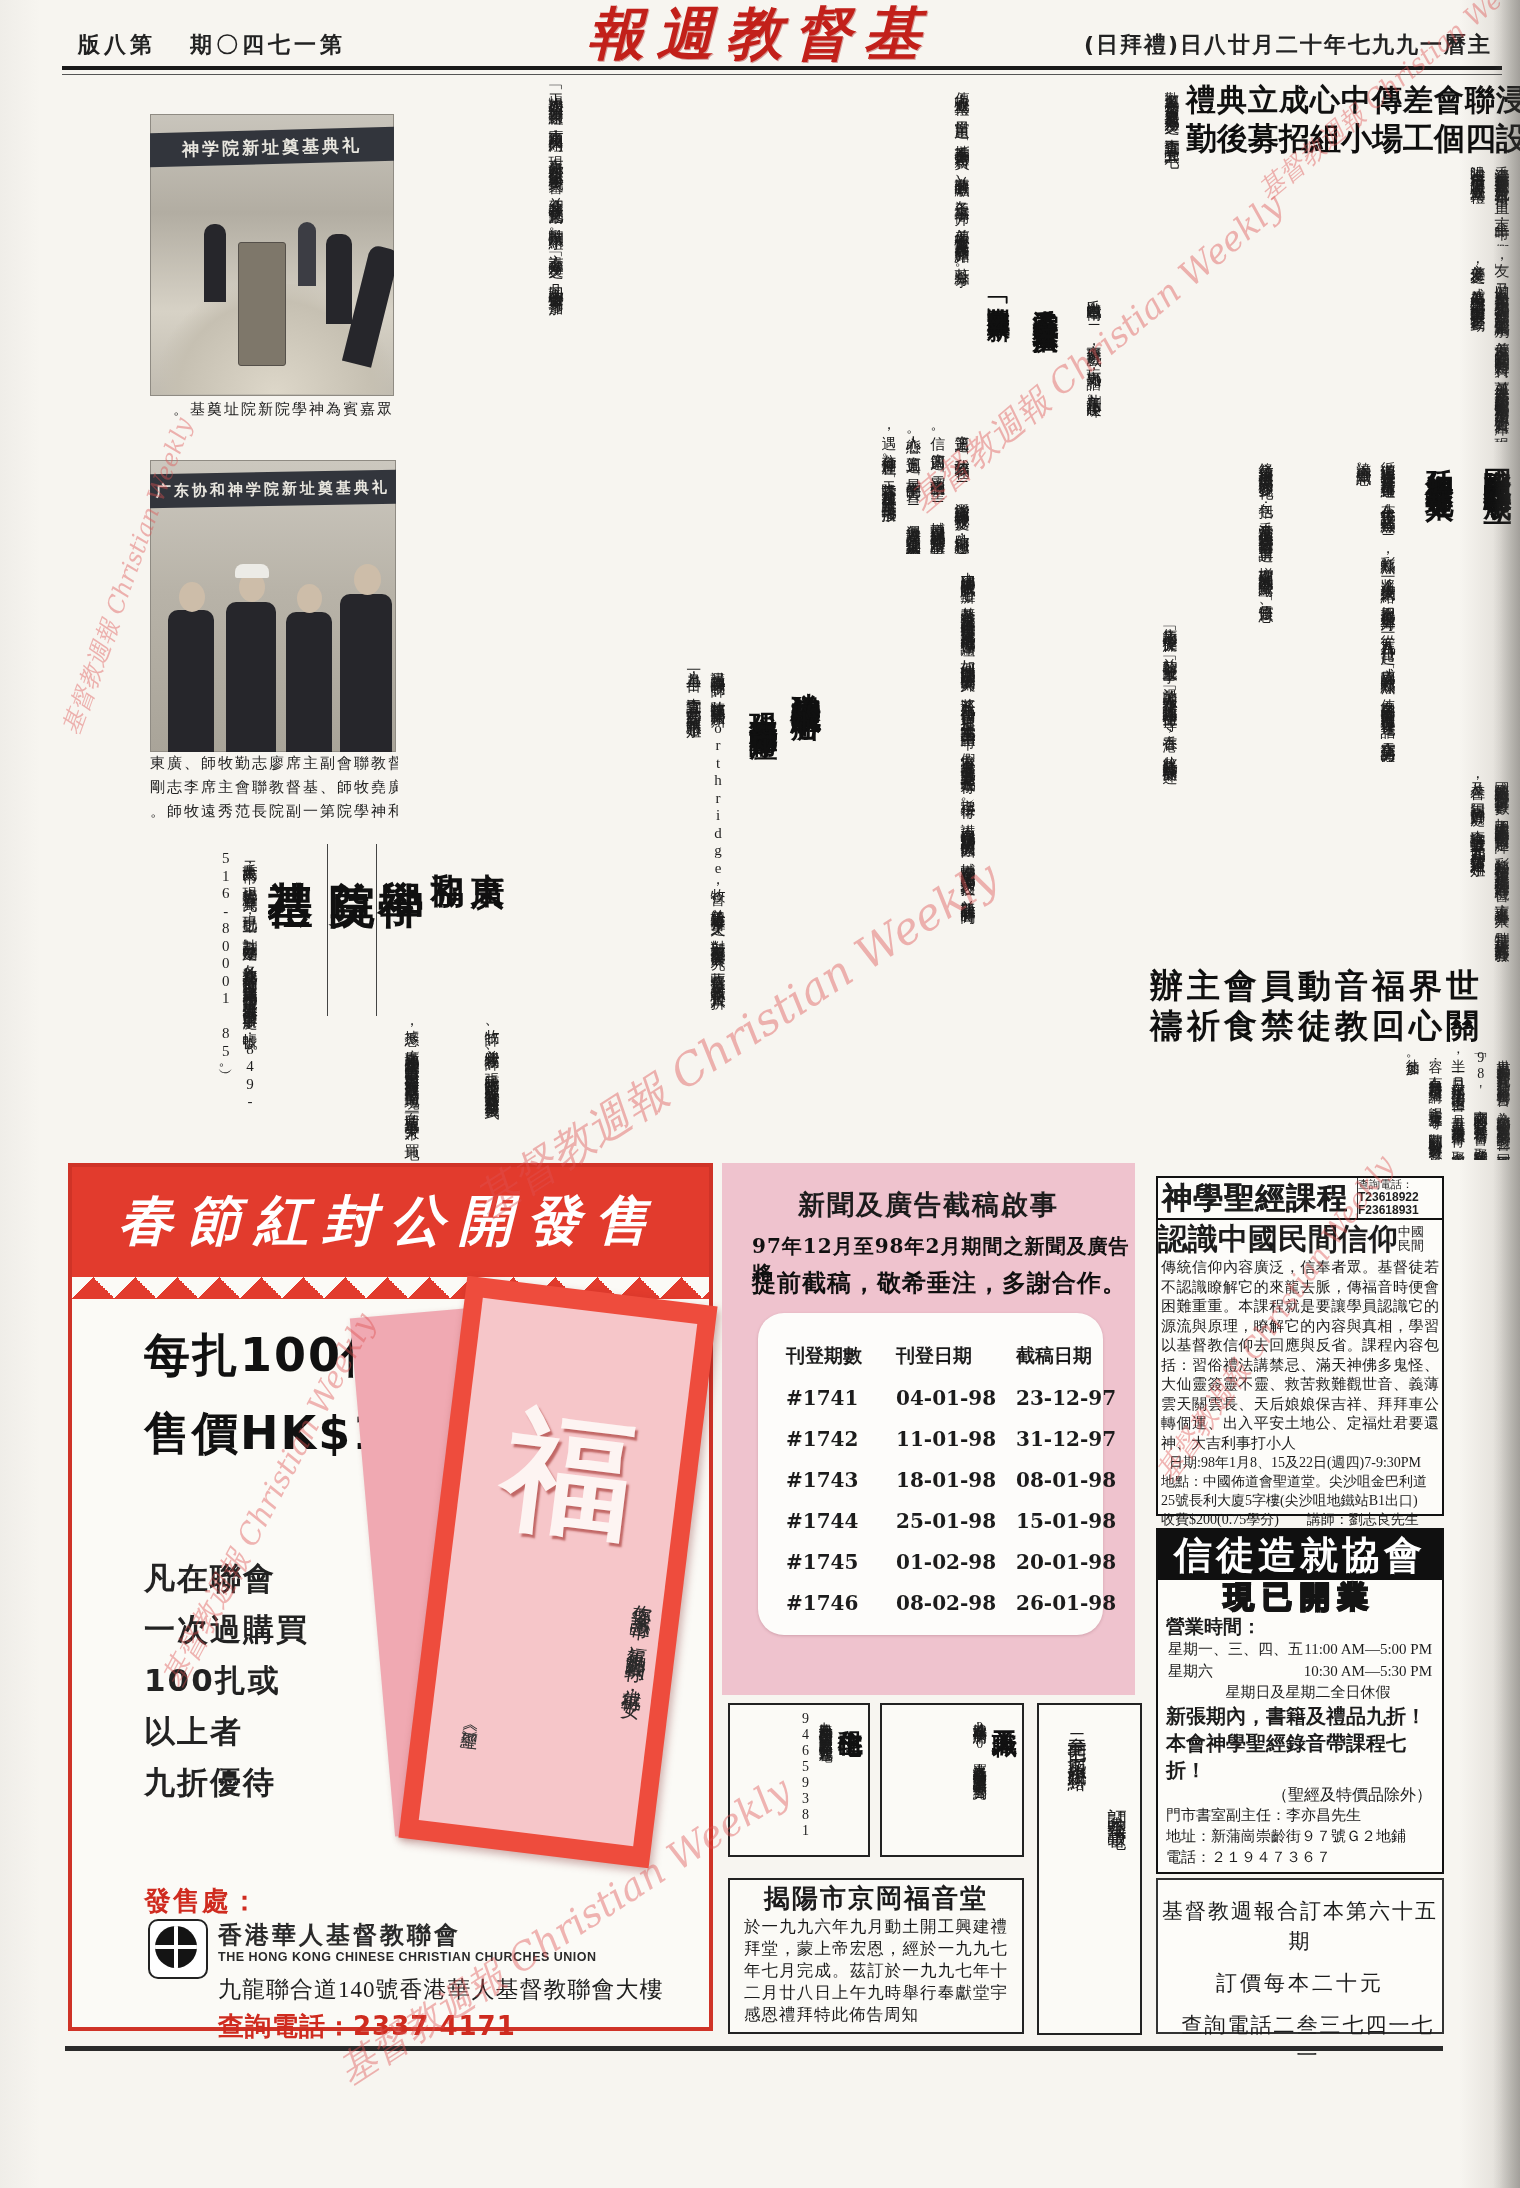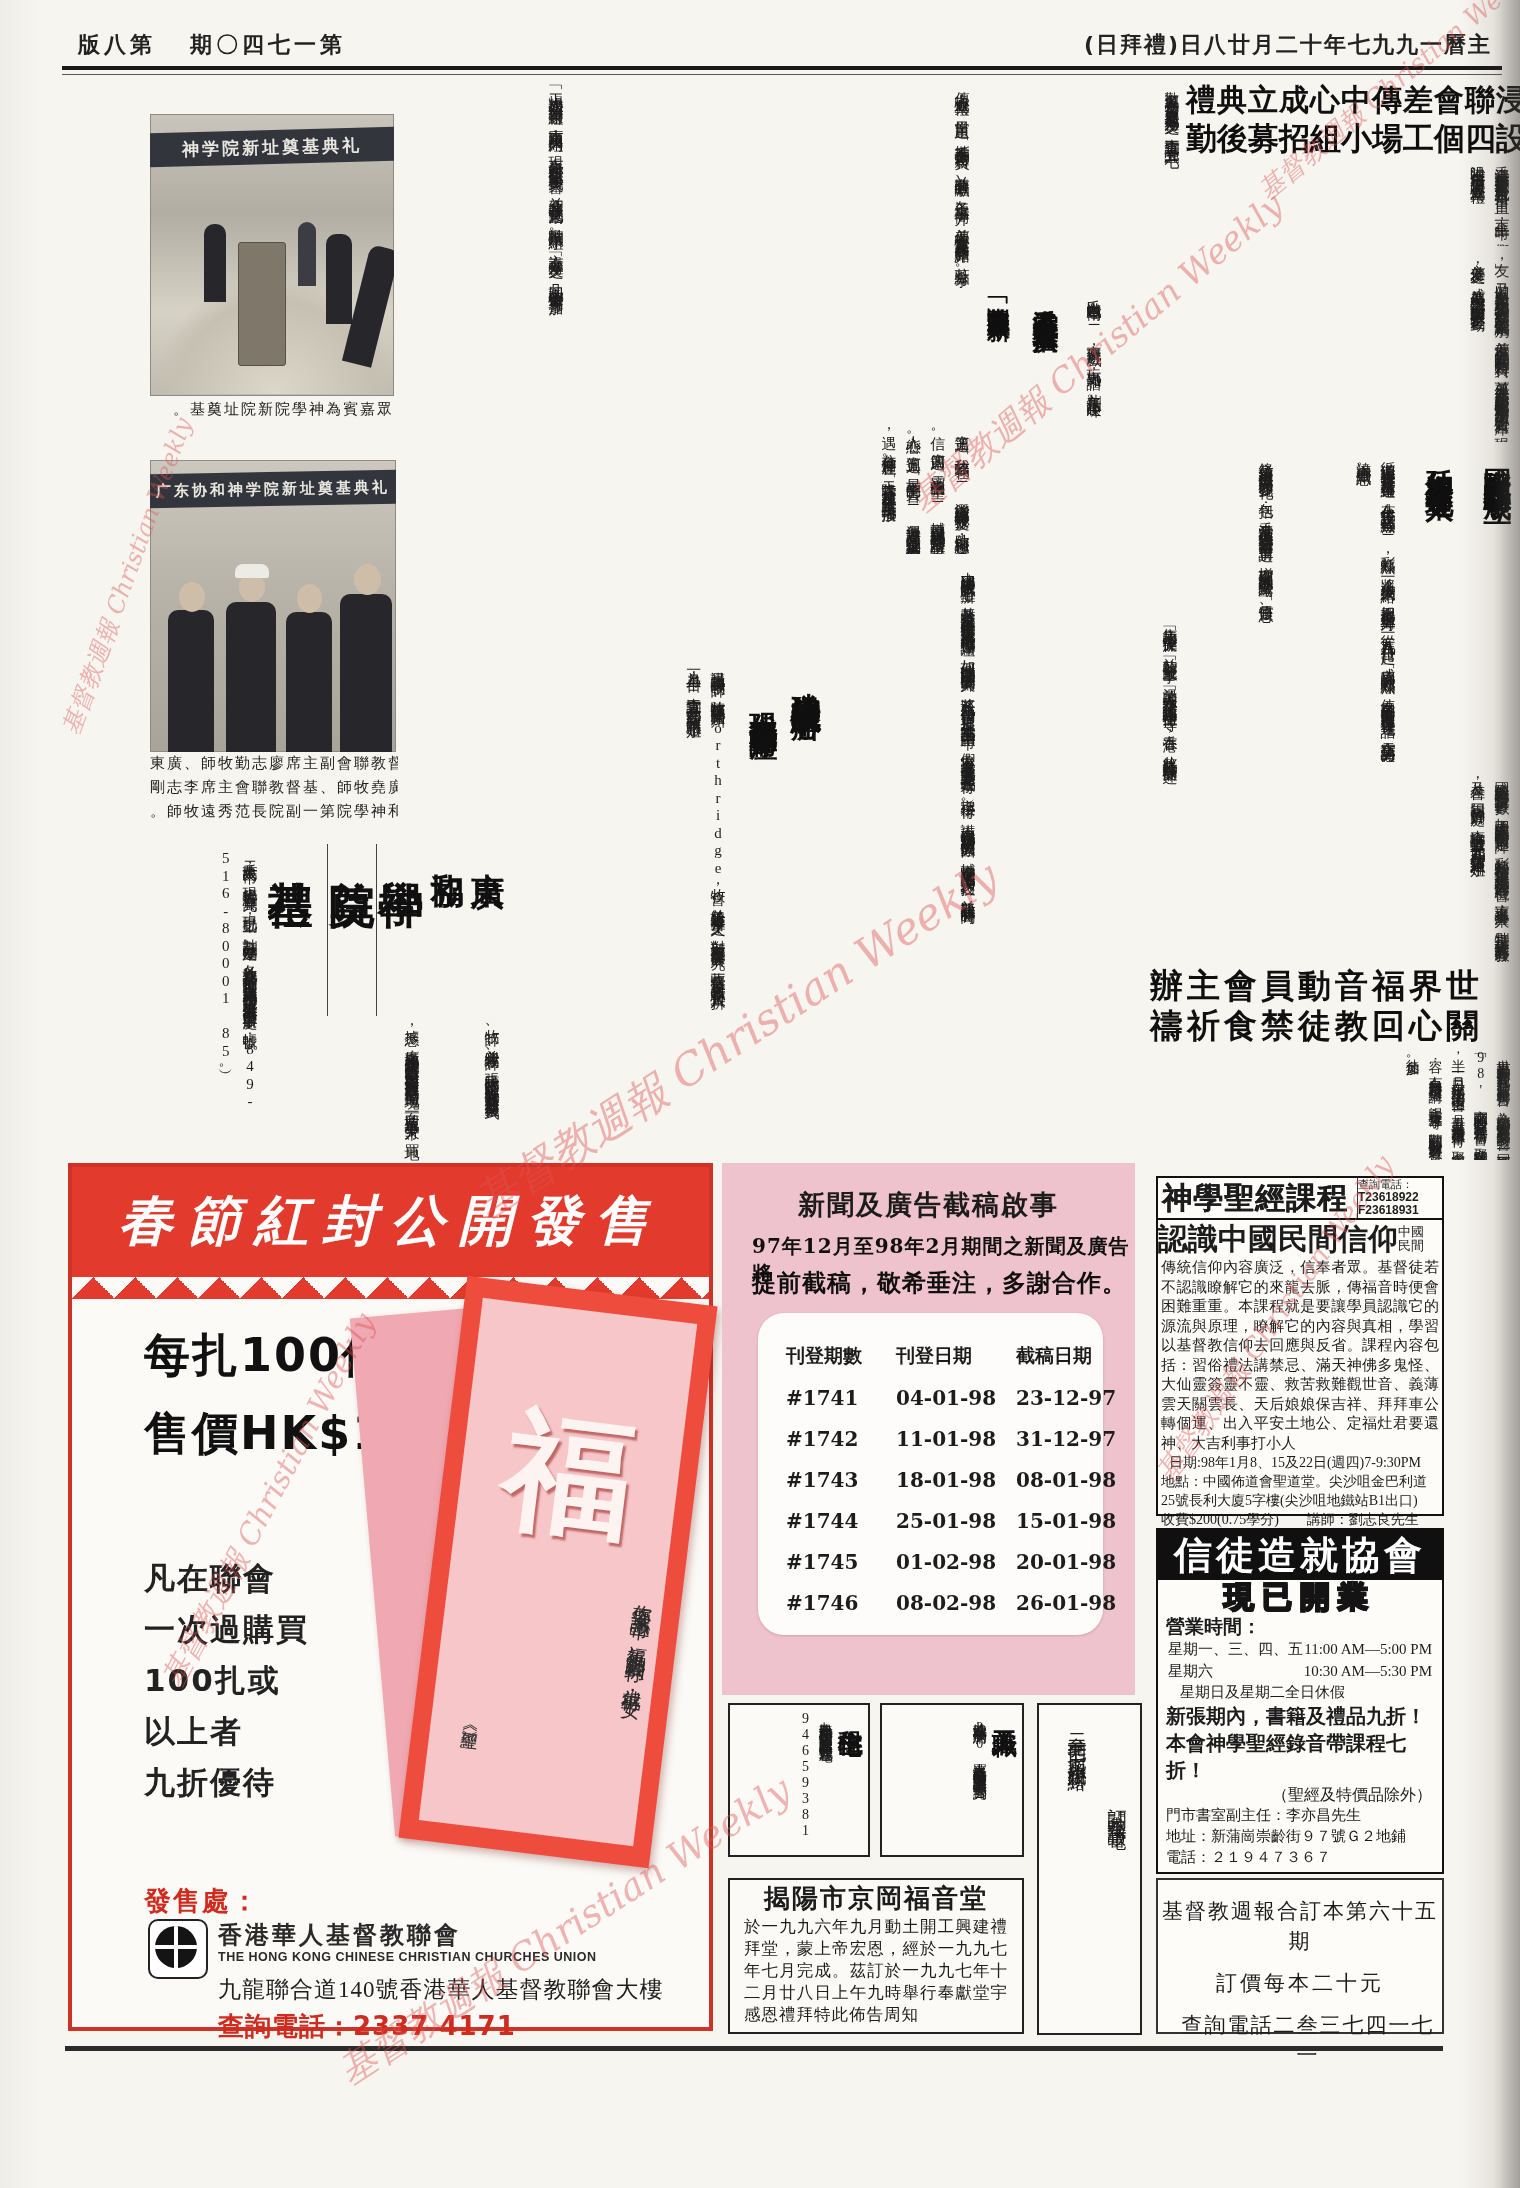--- a/index.html
+++ b/index.html
@@ -26,20 +26,21 @@
   .hours-row{display:flex;justify-content:space-between;font:15px/22px "Liberation Serif","DejaVu Serif",serif;}
   .vtitle{writing-mode:vertical-rl;text-orientation:upright;font:700 25px/1.15 "DejaVu Sans","Liberation Sans",sans-serif;color:#111;}
 </style>
 </head>
 <body>
 
 <div id="page">
 
   <div class="abs hei" style="left:78px;top:30px;font-size:22px;color:#222;letter-spacing:4px;">版八第</div>
   <div class="abs hei" style="left:190px;top:30px;font-size:22px;color:#222;letter-spacing:4px;">期〇四七一第</div>
+  <div class="abs" style="left:560px;top:2px;width:400px;text-align:center;font:700 italic 57px/62px 'DejaVu Serif','Liberation Serif',serif;color:#c2201a;letter-spacing:12px;text-shadow:1px 1px 0 rgba(160,20,20,.4);">報週教督基</div>
   <div class="abs hei" style="left:1020px;top:30px;width:472px;text-align:right;font-size:22px;color:#222;letter-spacing:2px;">(日拜禮)日八廿月二十年七九九一曆主</div>
   <div class="abs rule-h" style="left:62px;top:66px;width:1440px;height:4px;"></div>
   <div class="abs rule-h" style="left:62px;top:74px;width:1440px;height:1px;background:#555;"></div>
 
   <div class="abs photo" style="left:150px;top:114px;width:244px;height:282px;background:linear-gradient(180deg,#c9c5bc 0%,#b2ada2 35%,#d7d2c6 70%,#c0bbb0 100%);">
     <div class="photo-banner" style="top:16px;transform:rotate(-1.5deg);">神学院新址奠基典礼</div>
     <div class="abs" style="left:10px;top:170px;width:230px;height:110px;background:radial-gradient(ellipse at 50% 100%,#ddd7c9 0%,#c6c0b2 60%,transparent 75%);"></div>
     <div class="abs" style="left:88px;top:128px;width:46px;height:122px;background:#7e776a;border:1px solid #55504a;border-radius:3px;"></div>
     <div class="fig" style="left:176px;top:120px;width:26px;height:90px;"></div>
     <div class="fig" style="left:206px;top:132px;width:30px;height:120px;transform:rotate(14deg);"></div>
@@ -192,21 +193,21 @@
     <div class="outline-txt" style="text-align:center;font:900 30px/34px 'DejaVu Sans','Liberation Sans',sans-serif;letter-spacing:8px;">現已開業</div>
     <div style="font:700 19px/24px 'DejaVu Sans','Liberation Sans',sans-serif;padding-left:8px;">營業時間：</div>
     <div class="hours-row" style="padding:0 10px;">
       <span>星期一、三、四、五</span>
       <span>11:00 AM—5:00 PM</span>
     </div>
     <div class="hours-row" style="padding:0 10px;">
       <span>星期六</span>
       <span>10:30 AM—5:30 PM</span>
     </div>
-    <div style="font:15px/21px 'Liberation Serif',serif;padding-left:22px;">星期日及星期二全日休假</div>
+    <div style="font:15px/21px 'Liberation Serif',serif;padding-left:16px;text-align:center;">星期日及星期二全日休假</div>
     <div style="font:700 20px/27px 'DejaVu Sans','Liberation Sans',sans-serif;padding-left:8px;">新張期內，書籍及禮品九折！</div>
     <div style="font:700 20px/27px 'DejaVu Sans','Liberation Sans',sans-serif;padding-left:8px;">本會神學聖經錄音帶課程七折！</div>
     <div style="font:16px/21px 'Liberation Sans',sans-serif;text-align:right;padding-right:10px;">（聖經及特價品除外）</div>
     <div style="font:15px/21px 'Liberation Serif',serif;padding-left:8px;">門市書室副主任：李亦昌先生</div>
     <div style="font:15px/21px 'Liberation Serif',serif;padding-left:8px;">地址：新蒲崗崇齡街９７號Ｇ２地鋪</div>
     <div style="font:15px/21px 'Liberation Serif',serif;padding-left:8px;">電話：２１９４７３６７</div>
   </div>
 
   <div class="abs" style="left:728px;top:1703px;width:142px;height:154px;border:2px solid #222;background:#fbfaf6;box-sizing:border-box;display:flex;flex-direction:row-reverse;padding:6px 4px;">
     <div class="vtitle" style="height:140px;">住宅出租</div>

